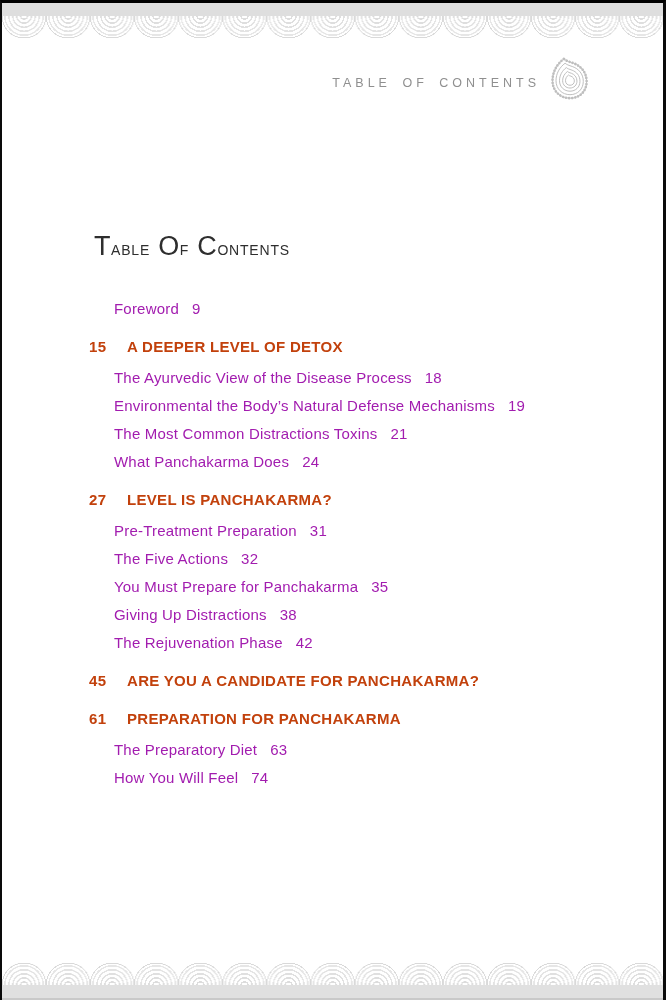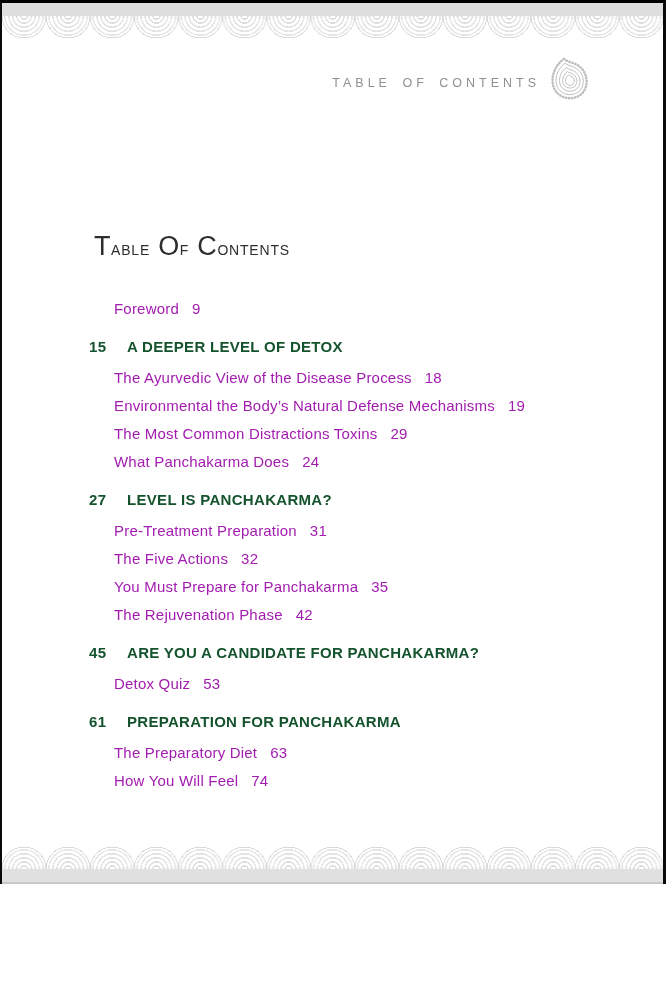--- a/index.html
+++ b/index.html
@@ -1,20 +1,20 @@
 <!DOCTYPE html>
 <html><head>
 <meta charset="utf-8">
 <style>
   html, body { margin: 0; padding: 0; background: #ffffff; }
   * { box-sizing: border-box; }
 
   .page {
     position: relative;
-    width: 666px; height: 884px;
+    width: 666px; height: 1000px;
     background: #ffffff;
     font-family: "Liberation Sans", sans-serif;
     border-top: 3px solid #000;
     border-left: 2px solid #0a0a0a;
     border-right: 3px solid #0a0a0a;
     overflow: hidden;
   }
 
   
   .lace-top { position: absolute; top: 0; left: 0; right: 0; }
@@ -78,21 +78,21 @@
     line-height: 28px;
     font-size: 15px;
     color: #a21caf;
     letter-spacing: 0.2px;
     white-space: nowrap;
   }
   .toc-row.entry { padding-left: 25px; }
   .toc-row.chapter {
     margin-top: 10px; margin-bottom: 3px;
     font-weight: 700;
-    color: #14532d;
+    color: #c2410c;
     letter-spacing: 0.3px;
   }
   .chapter-num { display: inline-block; width: 38px; font-weight: 700; }
   .row-page { margin-left: 13px; }
 </style>
 </head>
 <body>
 
 <div class="page">
 
@@ -117,29 +117,29 @@
     </span>
   </div>
 
   <main class="content">
     <h1 class="toc-title"><span class="cap">T</span><span class="rest">able</span> <span class="cap">O</span><span class="rest">f</span> <span class="cap">C</span><span class="rest">ontents</span></h1>
     <div id="toc-entries" class="toc-list">
         <div class="toc-row entry"><span class="row-label">Foreword</span><span class="row-page">9</span></div>
         <div class="toc-row chapter"><span class="chapter-num">15</span><span class="row-label">A DEEPER LEVEL OF DETOX</span></div>
         <div class="toc-row entry"><span class="row-label">The Ayurvedic View of the Disease Process</span><span class="row-page">18</span></div>
         <div class="toc-row entry"><span class="row-label">Environmental the Body’s Natural Defense Mechanisms</span><span class="row-page">19</span></div>
-        <div class="toc-row entry"><span class="row-label">The Most Common Distractions Toxins</span><span class="row-page">29</span></div>
+        <div class="toc-row entry"><span class="row-label">The Most Common Distractions Toxins</span><span class="row-page">21</span></div>
         <div class="toc-row entry"><span class="row-label">What Panchakarma Does</span><span class="row-page">24</span></div>
         <div class="toc-row chapter"><span class="chapter-num">27</span><span class="row-label">LEVEL IS PANCHAKARMA?</span></div>
         <div class="toc-row entry"><span class="row-label">Pre-Treatment Preparation</span><span class="row-page">31</span></div>
         <div class="toc-row entry"><span class="row-label">The Five Actions</span><span class="row-page">32</span></div>
         <div class="toc-row entry"><span class="row-label">You Must Prepare for Panchakarma</span><span class="row-page">35</span></div>
+        <div class="toc-row entry"><span class="row-label">Giving Up Distractions</span><span class="row-page">38</span></div>
         <div class="toc-row entry"><span class="row-label">The Rejuvenation Phase</span><span class="row-page">42</span></div>
         <div class="toc-row chapter"><span class="chapter-num">45</span><span class="row-label">ARE YOU A CANDIDATE FOR PANCHAKARMA?</span></div>
-        <div class="toc-row entry"><span class="row-label">Detox Quiz</span><span class="row-page">53</span></div>
         <div class="toc-row chapter"><span class="chapter-num">61</span><span class="row-label">PREPARATION FOR PANCHAKARMA</span></div>
         <div class="toc-row entry"><span class="row-label">The Preparatory Diet</span><span class="row-page">63</span></div>
         <div class="toc-row entry"><span class="row-label">How You Will Feel</span><span class="row-page">74</span></div>
       </div>
   </main>
 
   <div class="lace-bottom">
     <div class="scallops scallops-up"></div>
     <div class="band-bottom"></div>
   </div>

